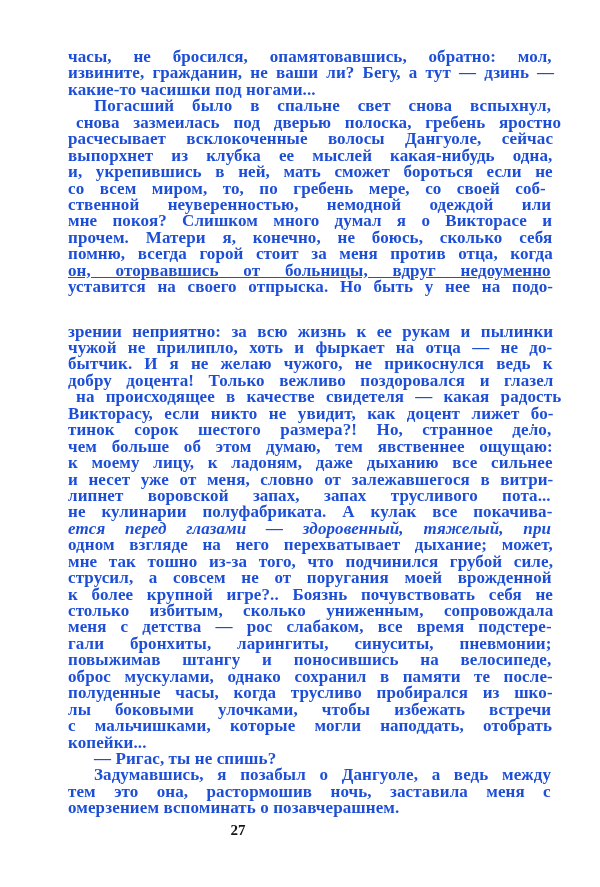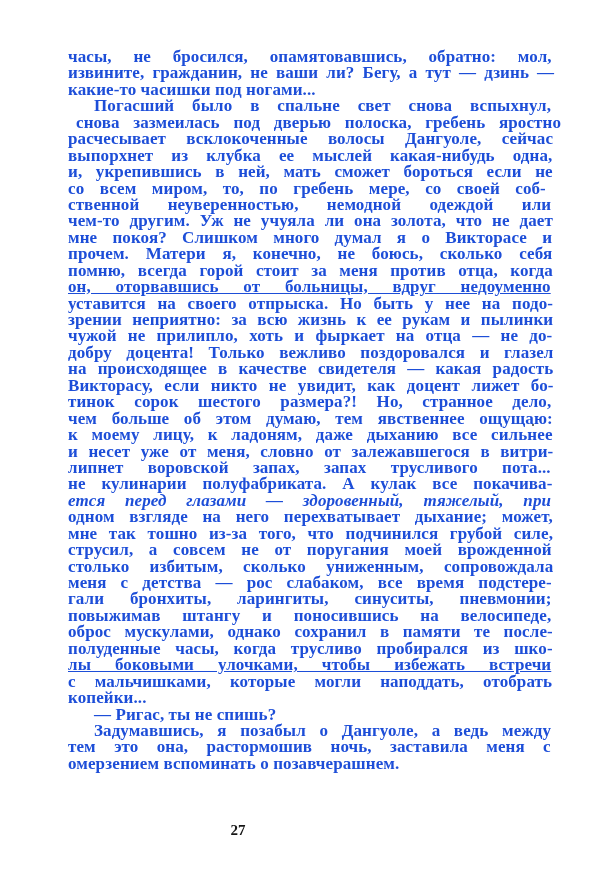--- a/index.html
+++ b/index.html
@@ -27,48 +27,49 @@
     <span class="line" style="white-space: nowrap; display: block; word-spacing: 17.4px;">часы, не бросился, опамятовавшись, обратно: мол,</span>
     <span class="line" style="white-space: nowrap; display: block; word-spacing: 3.8px;">извините, гражданин, не ваши ли? Бегу, а тут — дзинь —</span>
     <span class="line last">какие-то часишки под ногами...</span>
     <span class="line indent" style="white-space: nowrap; display: block; word-spacing: 13.5px;">Погасший было в спальне свет снова вспыхнул,</span>
     <span class="line" style="white-space: nowrap; display: block; word-spacing: 9.33333px; margin-left: 8px;">снова зазмеилась под дверью полоска, гребень яростно</span>
     <span class="line" style="white-space: nowrap; display: block; word-spacing: 16px;">расчесывает всклокоченные волосы Дангуоле, сейчас</span>
     <span class="line" style="white-space: nowrap; display: block; word-spacing: 13.6667px;">выпорхнет из клубка ее мыслей какая-нибудь одна,</span>
     <span class="line" style="white-space: nowrap; display: block; word-spacing: 9.25px;">и, укрепившись в ней, мать сможет бороться если не</span>
     <span class="line" style="white-space: nowrap; display: block; word-spacing: 11.1111px;">со всем миром, то, по гребень мере, со своей соб-</span>
     <span class="line" style="white-space: nowrap; display: block; word-spacing: 24px;">ственной неуверенностью, немодной одеждой или</span>
-    <span class="line" style="white-space: nowrap; display: block; word-spacing: 5.5px;">чем-то другим. Уж не учуяла ли она золота, что не дает</span>
     <span class="line" style="white-space: nowrap; display: block; word-spacing: 10.875px;">мне покоя? Слишком много думал я о Викторасе и</span>
     <span class="line" style="white-space: nowrap; display: block; word-spacing: 12.4286px;">прочем. Матери я, конечно, не боюсь, сколько себя</span>
     <span class="line" style="white-space: nowrap; display: block; word-spacing: 8.125px;">помню, всегда горой стоит за меня против отца, когда</span>
     <span class="line" style="white-space: nowrap; display: block; word-spacing: 20.4px; text-decoration: underline;">он, оторвавшись от больницы, вдруг недоуменно</span>
     <span class="line" style="white-space: nowrap; display: block; word-spacing: 7.33333px;">уставится на своего отпрыска. Но быть у нее на подо-</span>
-    <span class="line" style="white-space: nowrap; display: block; word-spacing: 6px;">зрении неприятно: за всю жизнь к ее рукам и пылинки</span>
+    <span class="line" style="white-space: nowrap; display: block; word-spacing: 6px; margin-top: 28px;">зрении неприятно: за всю жизнь к ее рукам и пылинки</span>
     <span class="line" style="white-space: nowrap; display: block; word-spacing: 6.9px;">чужой не прилипло, хоть и фыркает на отца — не до-</span>
+    <span class="line" style="white-space: nowrap; display: block; word-spacing: 7.66667px;">бытчик. И я не желаю чужого, не прикоснулся ведь к</span>
     <span class="line" style="white-space: nowrap; display: block; word-spacing: 10.1667px;">добру доцента! Только вежливо поздоровался и глазел</span>
-    <span class="line" style="white-space: nowrap; display: block; word-spacing: 6.85714px;">на происходящее в качестве свидетеля — какая радость</span>
+    <span class="line" style="white-space: nowrap; display: block; word-spacing: 6.85714px; margin-left: 8px;">на происходящее в качестве свидетеля — какая радость</span>
     <span class="line" style="white-space: nowrap; display: block; word-spacing: 7.125px;">Викторасу, если никто не увидит, как доцент лижет бо-</span>
     <span class="line" style="white-space: nowrap; display: block; word-spacing: 15.1667px;">тинок сорок шестого размера?! Но, странное дело,</span>
     <span class="line" style="white-space: nowrap; display: block; word-spacing: 10.2857px;">чем больше об этом думаю, тем явственнее ощущаю:</span>
     <span class="line" style="white-space: nowrap; display: block; word-spacing: 9.375px;">к моему лицу, к ладоням, даже дыханию все сильнее</span>
     <span class="line" style="white-space: nowrap; display: block; word-spacing: 6.22222px;">и несет уже от меня, словно от залежавшегося в витри-</span>
     <span class="line" style="white-space: nowrap; display: block; word-spacing: 20px;">липнет воровской запах, запах трусливого пота...</span>
     <span class="line" style="white-space: nowrap; display: block; word-spacing: 11.5px;">не кулинарии полуфабриката. А кулак все покачива-</span>
     <span class="line" style="white-space: nowrap; display: block; word-spacing: 15.3333px; font-style: italic;">ется перед глазами — здоровенный, тяжелый, при</span>
     <span class="line" style="white-space: nowrap; display: block; word-spacing: 10.3333px; font-family: Liberation Serif, serif;">одном взгляде на него перехватывает дыхание; может,</span>
     <span class="line" style="white-space: nowrap; display: block; word-spacing: 7.25px;">мне так тошно из-за того, что подчинился грубой силе,</span>
     <span class="line" style="white-space: nowrap; display: block; word-spacing: 11.2857px;">струсил, а совсем не от поругания моей врожденной</span>
+    <span class="line" style="white-space: nowrap; display: block; word-spacing: 9.28571px;">к более крупной игре?.. Боязнь почувствовать себя не</span>
     <span class="line" style="white-space: nowrap; display: block; word-spacing: 16px;">столько избитым, сколько униженным, сопровождала</span>
     <span class="line" style="white-space: nowrap; display: block; word-spacing: 9.75px;">меня с детства — рос слабаком, все время подстере-</span>
     <span class="line" style="white-space: nowrap; display: block; word-spacing: 21.5px;">гали бронхиты, ларингиты, синуситы, пневмонии;</span>
     <span class="line" style="white-space: nowrap; display: block; word-spacing: 17.4px;">повыжимав штангу и поносившись на велосипеде,</span>
     <span class="line" style="white-space: nowrap; display: block; word-spacing: 9.14286px;">оброс мускулами, однако сохранил в памяти те после-</span>
     <span class="line" style="white-space: nowrap; display: block; word-spacing: 10.3333px;">полуденные часы, когда трусливо пробирался из шко-</span>
-    <span class="line" style="white-space: nowrap; display: block; word-spacing: 19.6px; text-decoration: underline;">лы боковыми улочками, чтобы избежать встречи</span>
+    <span class="line" style="white-space: nowrap; display: block; word-spacing: 19.6px;">лы боковыми улочками, чтобы избежать встречи</span>
     <span class="line" style="white-space: nowrap; display: block; word-spacing: 14.8px;">с мальчишками, которые могли наподдать, отобрать</span>
     <span class="line last">копейки...</span>
     <span class="line indent last">— Ригас, ты не спишь?</span>
     <span class="line indent" style="white-space: nowrap; display: block; word-spacing: 9.28571px;">Задумавшись, я позабыл о Дангуоле, а ведь между</span>
     <span class="line" style="white-space: nowrap; display: block; word-spacing: 14px;">тем это она, растормошив ночь, заставила меня с</span>
     <span class="line last">омерзением вспоминать о позавчерашнем.</span>
   </div>
 <div class="pagenum">27</div>
 <div class="speck"></div>
 

